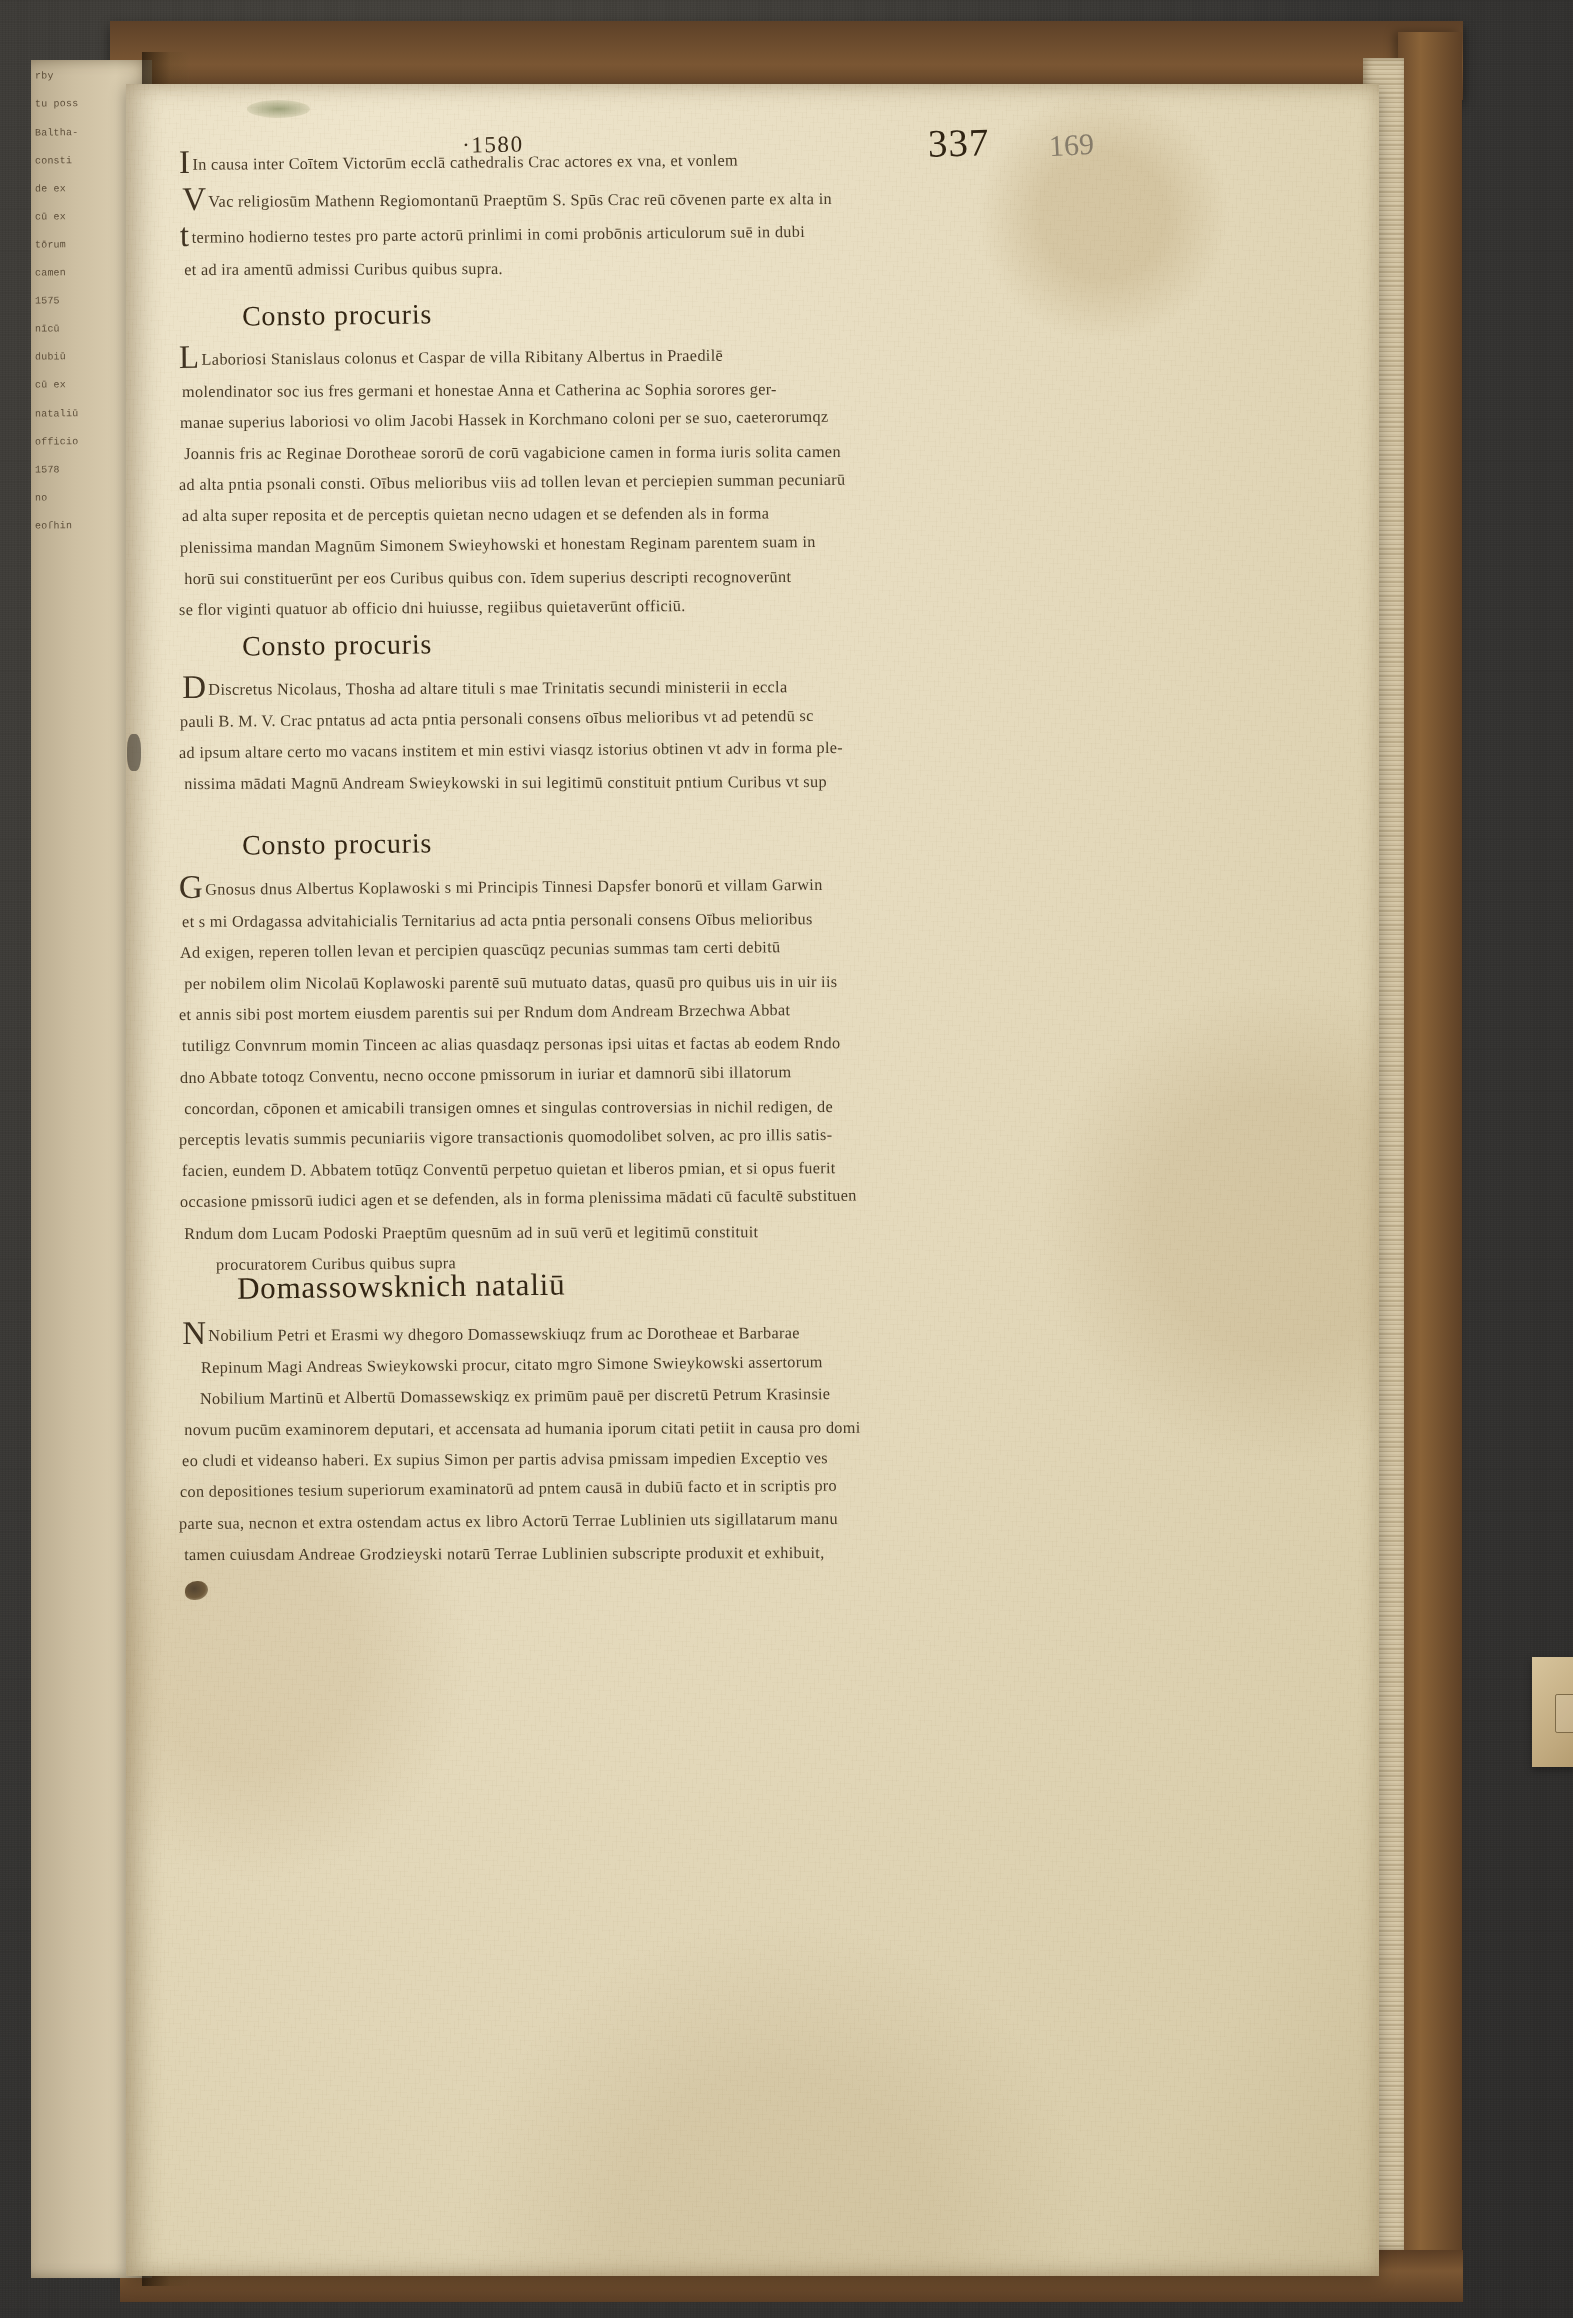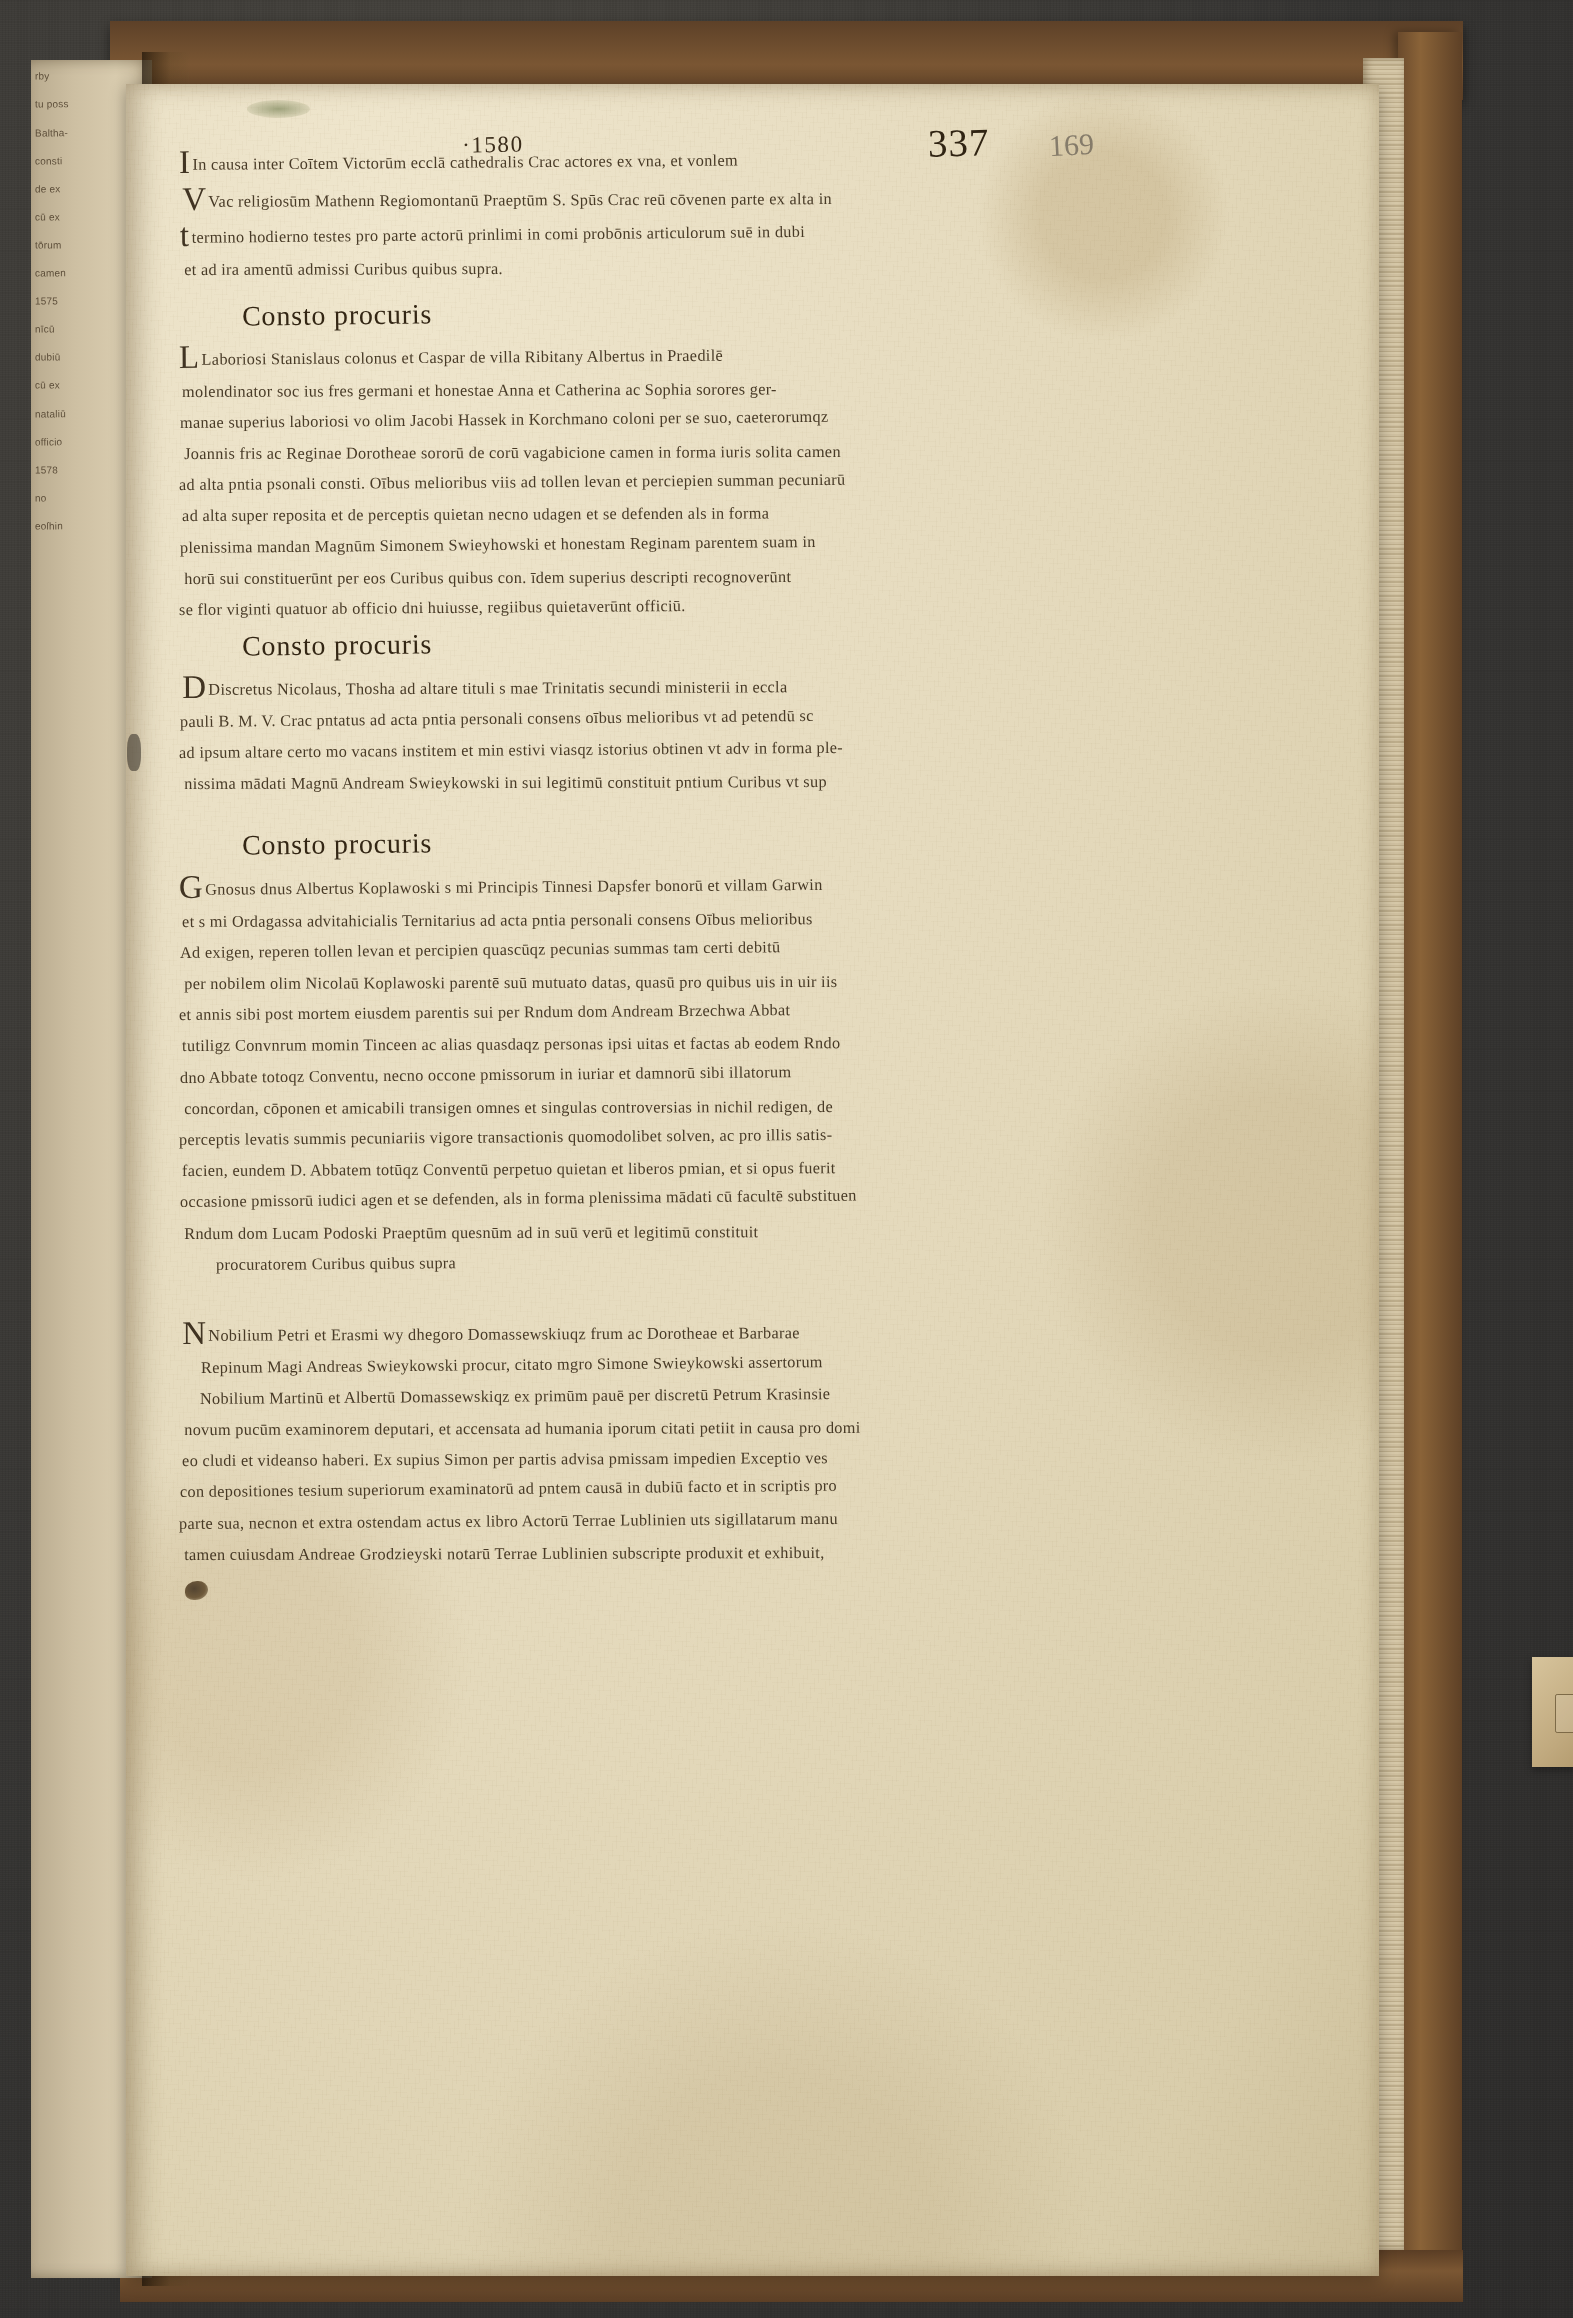--- a/index.html
+++ b/index.html
@@ -52,21 +52,21 @@
   }
   .page-left-inner {
     position: absolute;
     left: 4.2px;
     top: 9.4px;
     right: 5.2px;
     bottom: 15.7px;
     overflow: hidden;
   }
   .left-note {
-    font-family: Liberation Sans, sans-serif;
+    font-family: Liberation Mono, monospace;
     color: #4a3b28;
     font-size: 10px;
     line-height: 1.45;
     transform: rotate(-0.6deg);
     opacity: 0.85;
     margin-bottom: 13.6px;
     letter-spacing: 0.2px;
   }
 
   
@@ -388,20 +388,23 @@
         <div class="line i2">tutiligz Convnrum momin Tinceen ac alias quasdaqz personas ipsi uitas et factas ab eodem Rndo</div>
         <div class="line i3">dno Abbate totoqz Conventu, necno occone pmissorum in iuriar et damnorū sibi illatorum</div>
         <div class="line i4">concordan, cōponen et amicabili transigen omnes et singulas controversias in nichil redigen, de</div>
         <div class="line i1">perceptis levatis summis pecuniariis vigore transactionis quomodolibet solven, ac pro illis satis-</div>
         <div class="line i2">facien, eundem D. Abbatem totūqz Conventū perpetuo quietan et liberos pmian, et si opus fuerit</div>
         <div class="line i3">occasione pmissorū iudici agen et se defenden, als in forma plenissima mādati cū facultē substituen</div>
         <div class="line i4">Rndum dom Lucam Podoski Praeptūm quesnūm ad in suū verū et legitimū constituit</div>
         <div class="line i1" style="margin-left:37px">procuratorem Curibus quibus supra</div>
       </div>
 
+      <div class="block" style="top:1180px">
+        <div class="heading big">Domassowsknich nataliū</div>
+      </div>
       <div class="block" style="top:1238px">
         <div class="line i2"><span class="initial">N</span><span>Nobilium Petri et Erasmi wy dhegoro Domassewskiuqz frum ac Dorotheae et Barbarae</span></div>
         <div class="line i3" style="margin-left:21px">Repinum Magi Andreas Swieykowski procur, citato mgro Simone Swieykowski assertorum</div>
         <div class="line i1" style="margin-left:21px">Nobilium Martinū et Albertū Domassewskiqz ex primūm pauē per discretū Petrum Krasinsie</div>
         <div class="line i4">novum pucūm examinorem deputari, et accensata ad humania iporum citati petiit in causa pro domi</div>
         <div class="line i2">eo cludi et videanso haberi. Ex supius Simon per partis advisa pmissam impedien Exceptio ves</div>
         <div class="line i3">con depositiones tesium superiorum examinatorū ad pntem causā in dubiū facto et in scriptis pro</div>
         <div class="line i1">parte sua, necnon et extra ostendam actus ex libro Actorū Terrae Lublinien uts sigillatarum manu</div>
         <div class="line i4">tamen cuiusdam Andreae Grodzieyski notarū Terrae Lublinien subscripte produxit et exhibuit,</div>
       </div>

